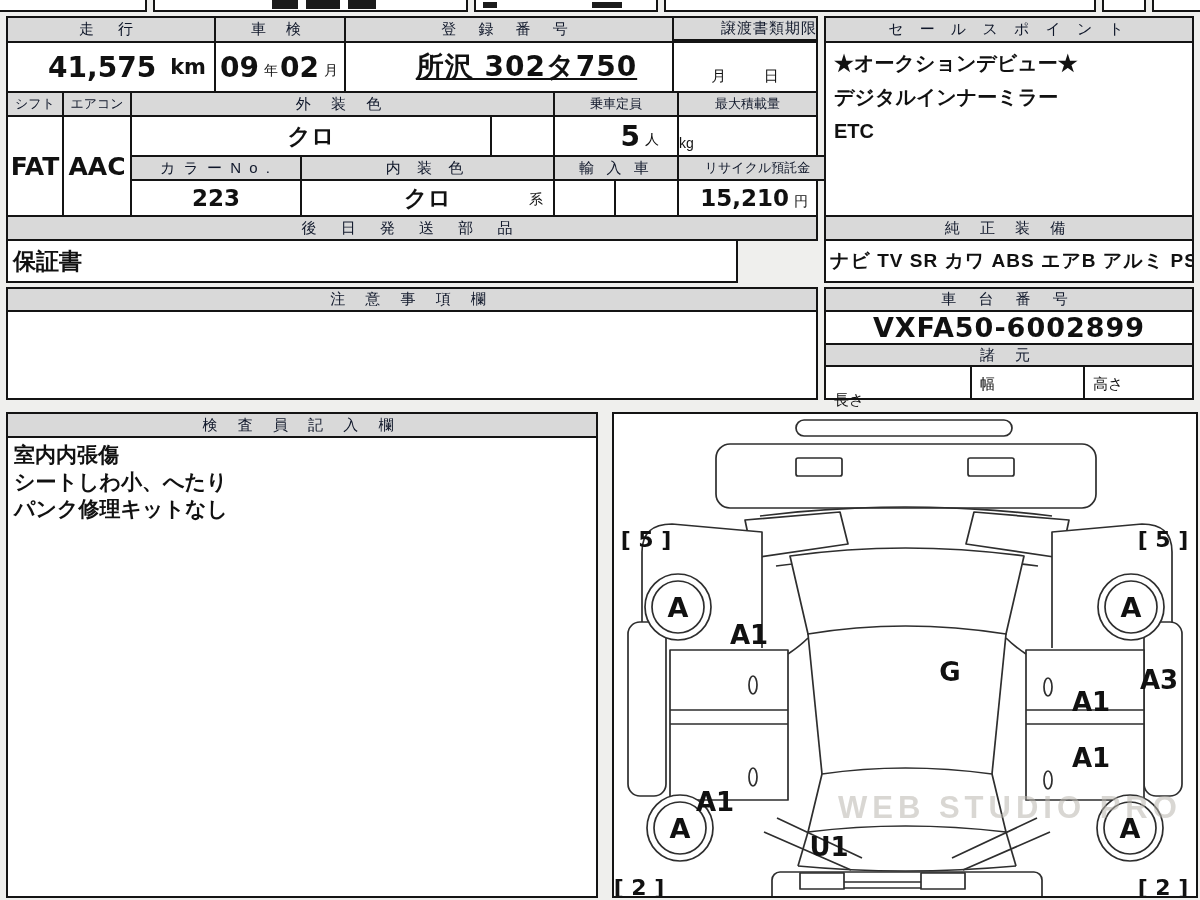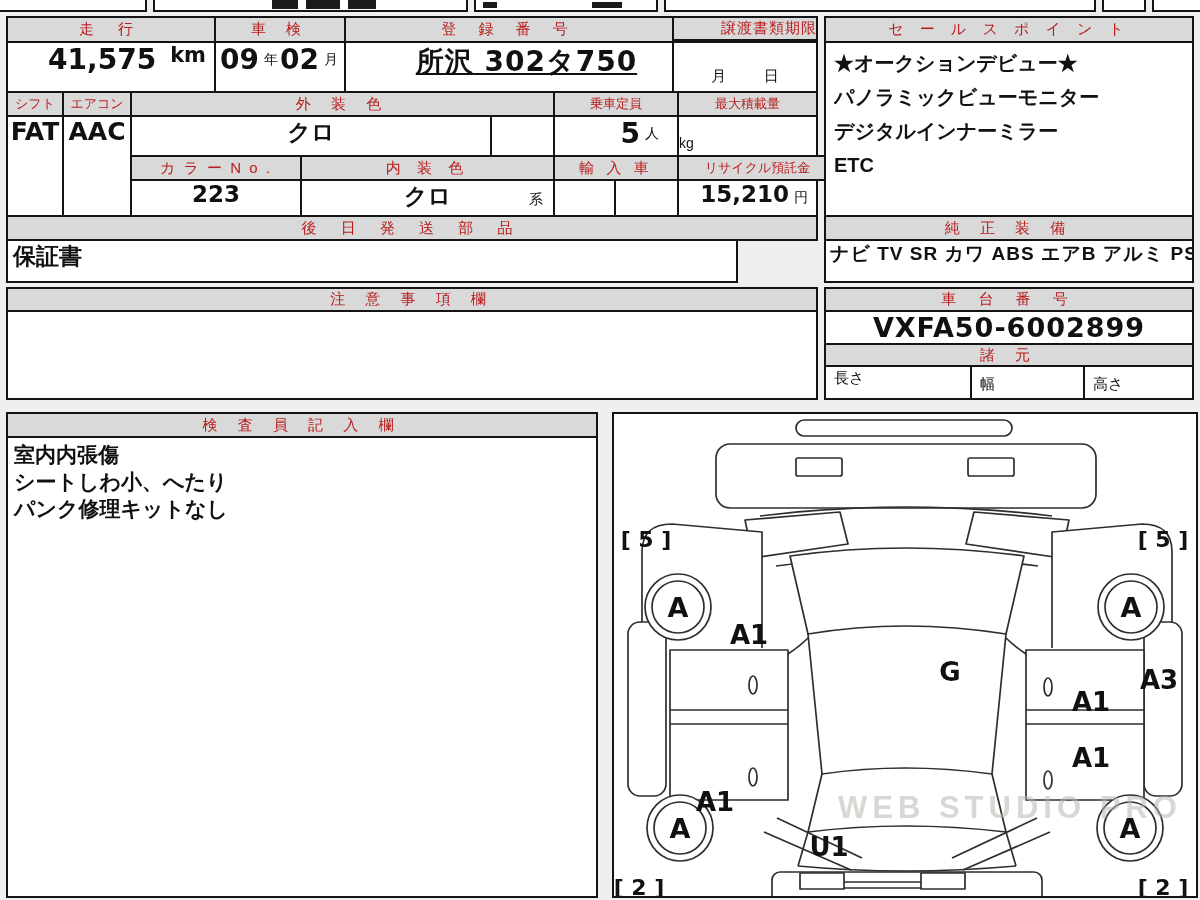--- a/index.html
+++ b/index.html
@@ -15,27 +15,28 @@
     position: absolute;
     background: #fff;
     border: 2px solid #141414;
   }
   .hdr {
     background: #d9d9d9;
     display: flex;
     align-items: center;
     justify-content: center;
     font-size: 15px;
-    color: #b91c1c;
+    color: #0f172a;
     white-space: nowrap;
     overflow: hidden;
   }
   .hdr.small { font-size: 13px; }
   .val {
     display: flex;
+    align-items: center;
     font-weight: bold;
     white-space: nowrap;
     overflow: hidden;
   }
   .val.center { justify-content: center; }
   .val.right { justify-content: flex-end; }
   .big { font-size: 28px; font-family: "DejaVu Sans", "Liberation Sans", sans-serif; }
   .med { font-size: 23px; font-family: "DejaVu Sans", "Liberation Sans", sans-serif; }
   .unit { font-size: 14px; font-weight: normal; margin: 8px 2px 0 5px; }
   .lines { font-weight: bold; font-size: 20px; line-height: 34px; padding: 3px 8px; }
@@ -127,33 +128,32 @@
 
 <div class="cell hdr" style="left:6px; top:215px; width:812px; height:26px; letter-spacing:10px;">後 日 発 送 部 品</div>
 <div class="cell val" style="left:6px; top:239px; width:732px; height:44px; font-size:23px; padding-left:5px;">保証書</div>
 
 <div class="cell hdr" style="left:6px; top:287px; width:812px; height:25px; letter-spacing:8px;">注 意 事 項 欄</div>
 <div class="cell" style="left:6px; top:310px; width:812px; height:90px;"></div>
 
 <div class="cell hdr" style="left:824px; top:16px; width:370px; height:27px; letter-spacing:6px;">セ ー ル ス ポ イ ン ト</div>
 <div class="cell lines" style="left:824px; top:41px; width:370px; height:176px;">
   <div>★オークションデビュー★</div>
-  <div>パノラミックビューモニター</div>
   <div>デジタルインナーミラー</div>
   <div>ETC</div>
 </div>
 
 <div class="cell hdr" style="left:824px; top:215px; width:370px; height:26px; letter-spacing:8px;">純 正 装 備</div>
 <div class="cell val" style="left:824px; top:239px; width:370px; height:44px; font-size:19px; padding-left:4px; letter-spacing:1px;">ナビ TV SR カワ ABS エアB アルミ PS PW</div>
 
 <div class="cell hdr" style="left:824px; top:287px; width:370px; height:25px; letter-spacing:9px;">車 台 番 号</div>
 <div class="cell val center" style="left:824px; top:310px; width:370px; height:35px; font-size:27px; letter-spacing:1px; font-family:'DejaVu Sans','Liberation Sans',sans-serif;">VXFA50-6002899</div>
 
 <div class="cell hdr" style="left:824px; top:343px; width:370px; height:24px; letter-spacing:8px;">諸 元</div>
-<div class="cell" style="left:824px; top:365px; width:148px; height:35px; font-size:15px; padding:2px 0 0 8px;">長さ</div>
+<div class="cell" style="left:824px; top:365px; width:148px; height:35px; font-size:15px; padding:24px 0 0 8px;">長さ</div>
 <div class="cell" style="left:970px; top:365px; width:115px; height:35px; font-size:15px; padding:8px 0 0 8px;">幅</div>
 <div class="cell" style="left:1083px; top:365px; width:111px; height:35px; font-size:15px; padding:8px 0 0 8px;">高さ</div>
 
 <div class="cell hdr" style="left:6px; top:412px; width:592px; height:26px; letter-spacing:8px;">検 査 員 記 入 欄</div>
 <div class="cell" style="left:6px; top:436px; width:592px; height:462px; font-weight:bold; font-size:21px; line-height:27px; padding:3px 6px;">
   <div>室内内張傷</div>
   <div>シートしわ小、へたり</div>
   <div>パンク修理キットなし</div>
 </div>
 

